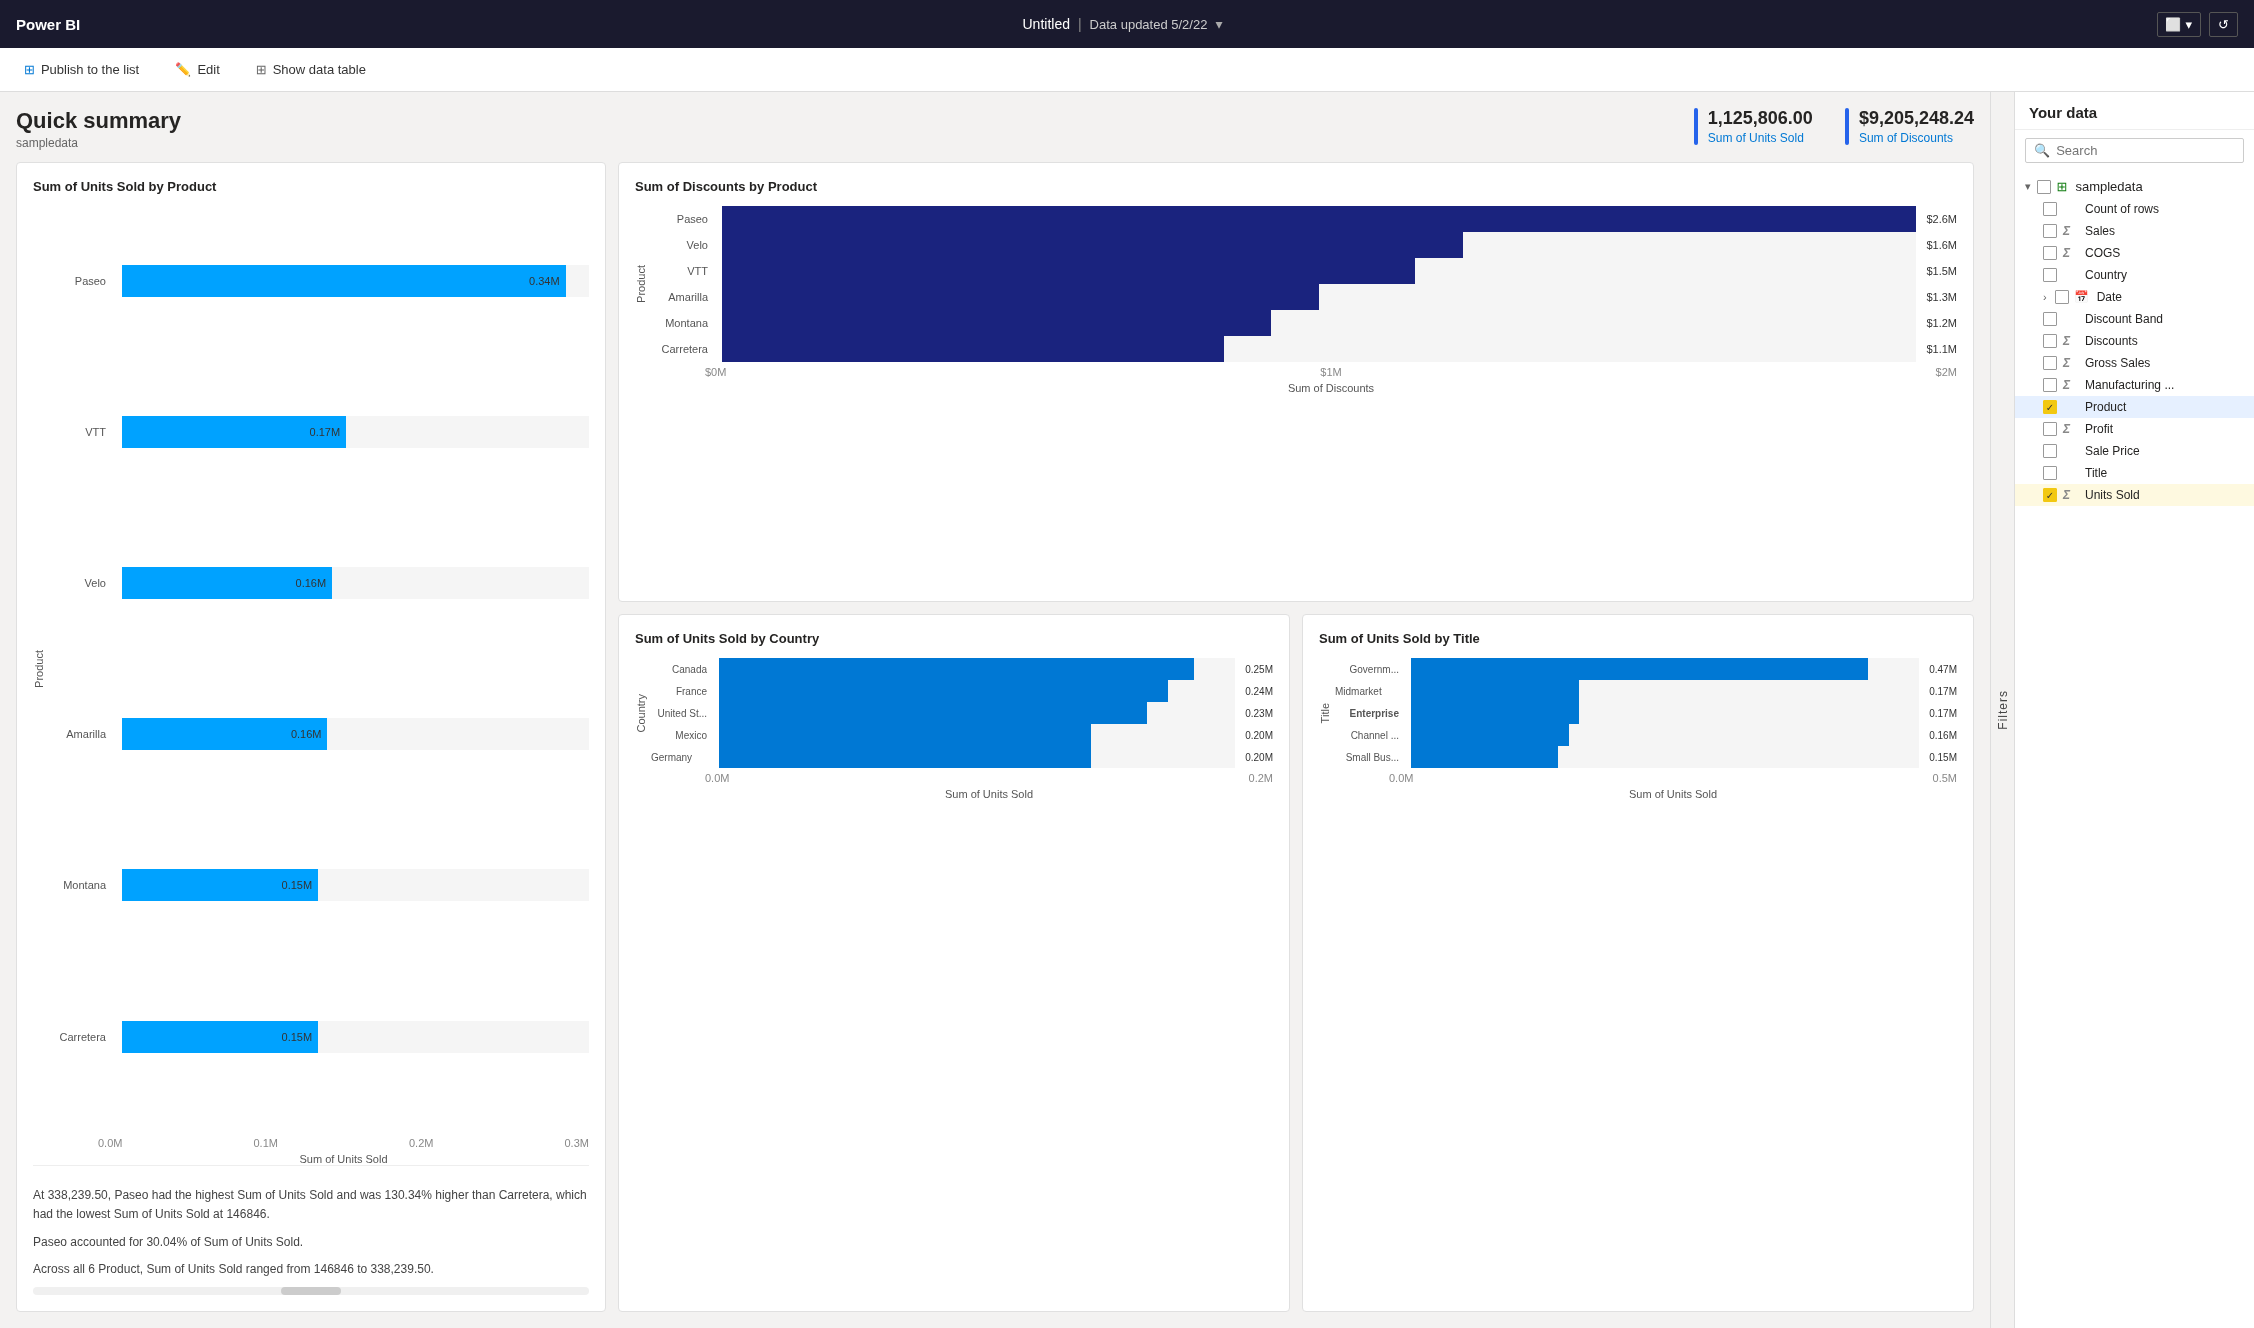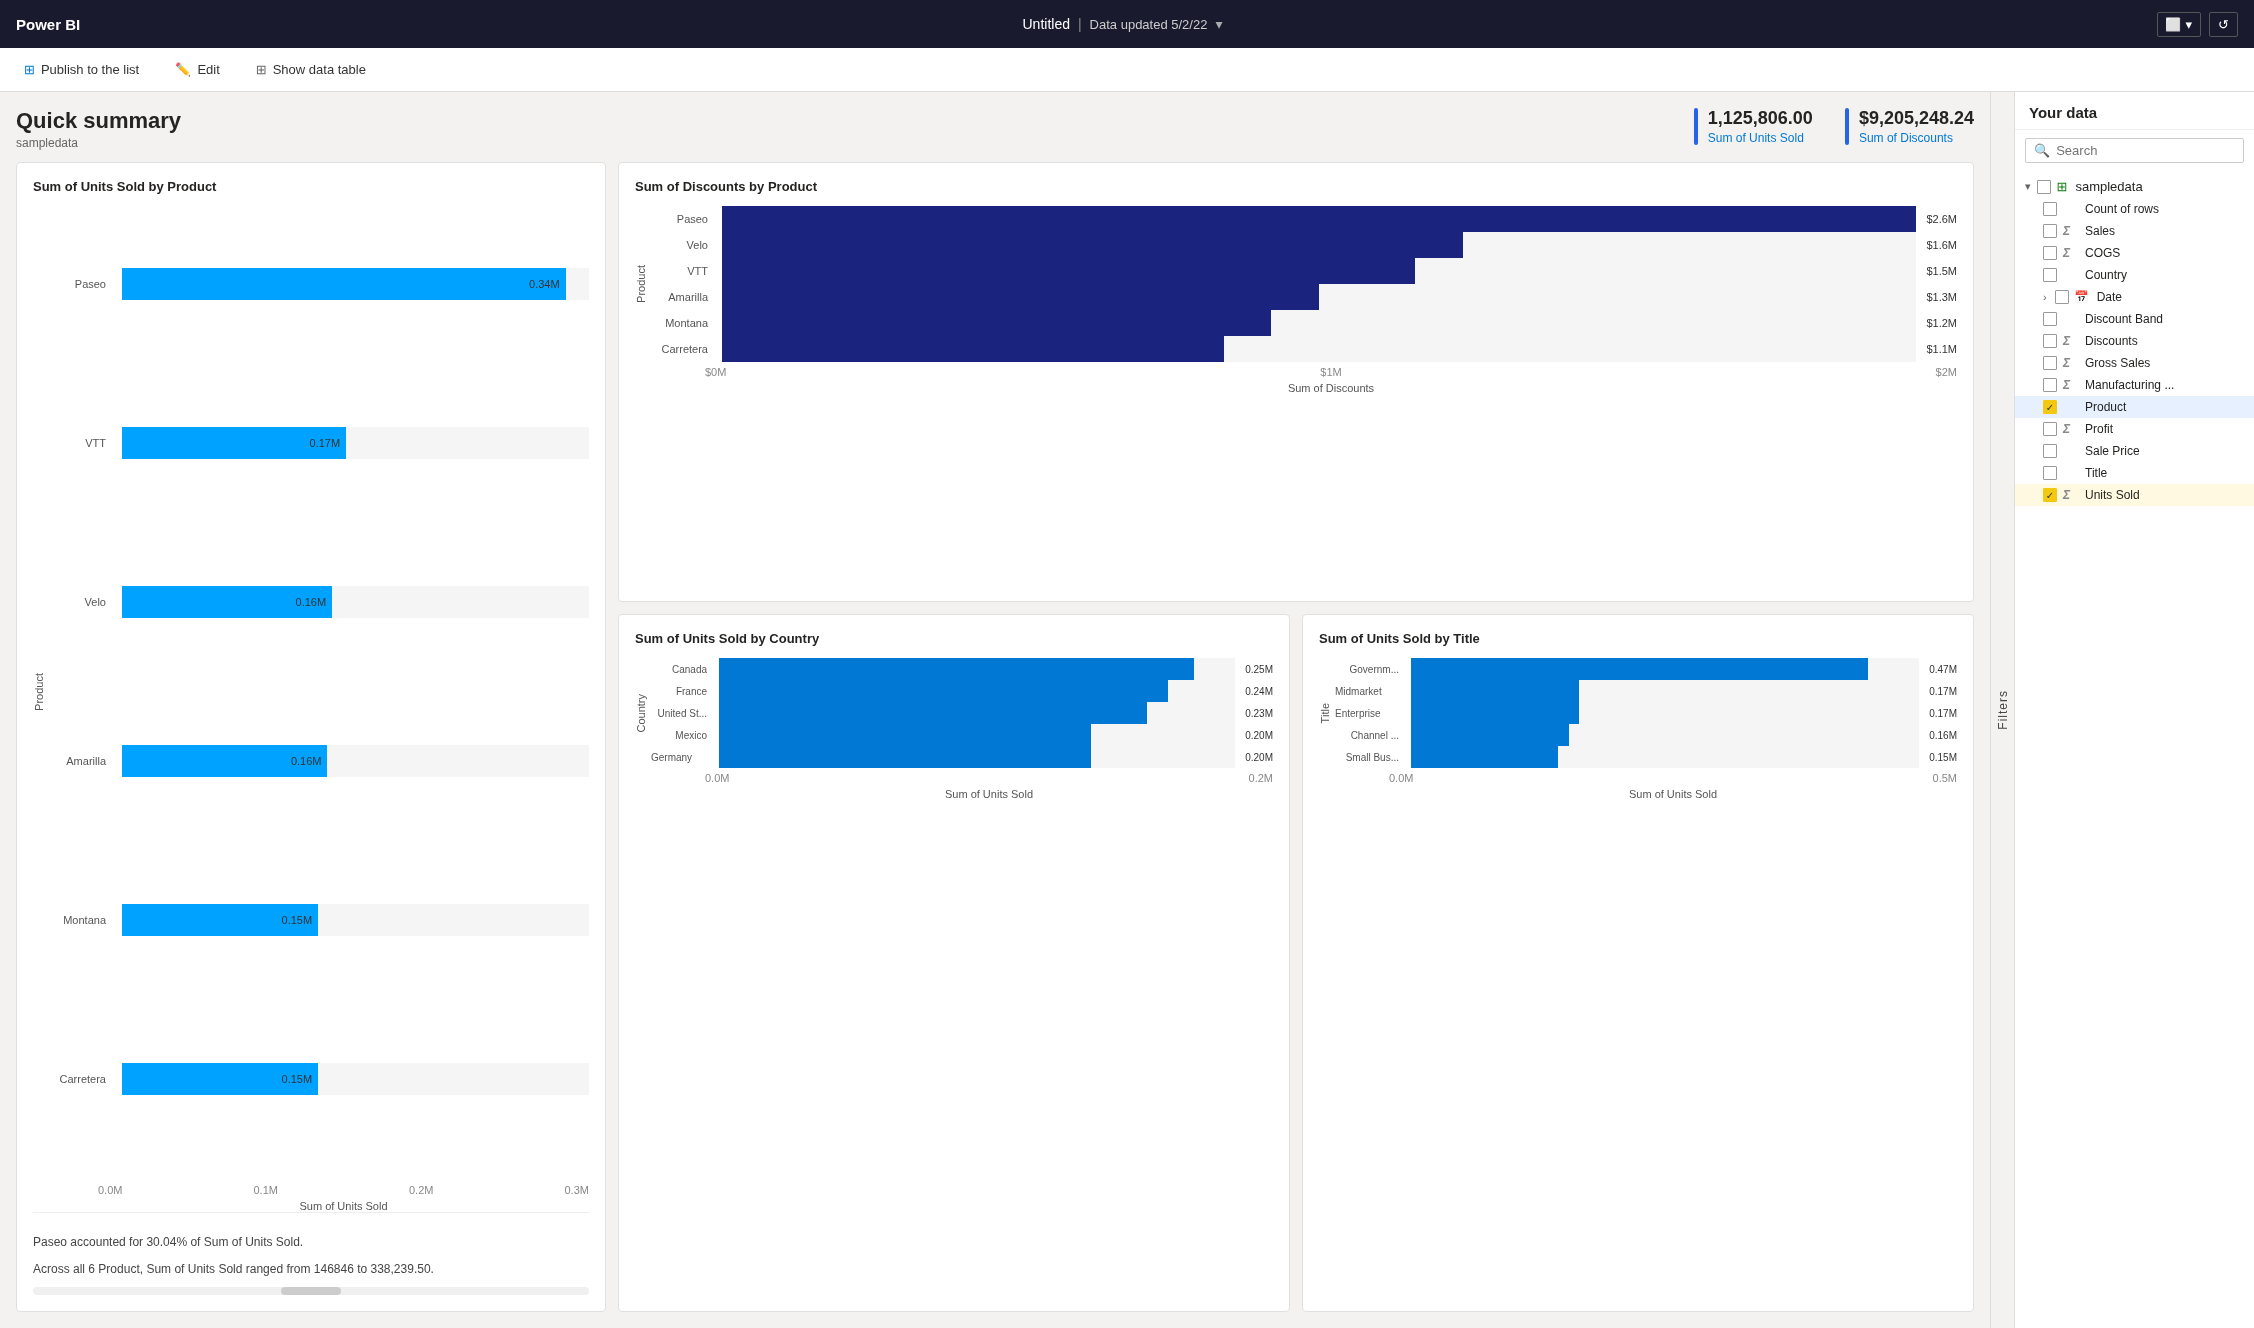--- a/index.html
+++ b/index.html
@@ -234,20 +234,21 @@
           <div class="bar-x-axis">
             <span>0.0M</span>
             <span>0.1M</span>
             <span>0.2M</span>
             <span>0.3M</span>
           </div>
           <div class="x-axis-label">Sum of Units Sold</div>
         </div>
 
         <div style="margin-top:auto; padding-top:12px; border-top: 1px solid #eee;">
+          <p class="insight-text">At 338,239.50, Paseo had the highest Sum of Units Sold and was 130.34% higher than Carretera, which had the lowest Sum of Units Sold at 146846.</p>
           <p class="insight-text" style="margin-top:8px;">Paseo accounted for 30.04% of Sum of Units Sold.</p>
           <p class="insight-text" style="margin-top:8px;">Across all 6 Product, Sum of Units Sold ranged from 146846 to 338,239.50.</p>
         </div>
 
         <div class="scroll-bar-area">
           <div class="scroll-thumb"></div>
         </div>
       </div>
 
       <div class="chart-right-col">
@@ -384,21 +385,21 @@
                     <span style="font-size:10px; color:#333; margin-left:4px; white-space:nowrap;">0.47M</span>
                   </div>
                   <div class="h-bar-row">
                     <div style="width:70px; text-align:left; font-size:10px; color:#555; padding-right:6px;">Midmarket</div>
                     <div class="h-bar-track" style="flex:1; height:22px; background:#f5f5f5;">
                       <div style="width:33%; height:100%; background:#0078d4;"></div>
                     </div>
                     <span style="font-size:10px; color:#333; margin-left:4px; white-space:nowrap;">0.17M</span>
                   </div>
                   <div class="h-bar-row">
-                    <div style="width:70px; font-size:10px; color:#555; padding-right:6px;">Enterprise</div>
+                    <div style="width:70px; text-align:right; font-size:10px; color:#555; padding-right:6px;font-weight:bold;">Enterprise</div>
                     <div class="h-bar-track" style="flex:1; height:22px; background:#f5f5f5;">
                       <div style="width:33%; height:100%; background:#0078d4;"></div>
                     </div>
                     <span style="font-size:10px; color:#333; margin-left:4px; white-space:nowrap;">0.17M</span>
                   </div>
                   <div class="h-bar-row">
                     <div style="width:70px; text-align:right; font-size:10px; color:#555; padding-right:6px;">Channel ...</div>
                     <div class="h-bar-track" style="flex:1; height:22px; background:#f5f5f5;">
                       <div style="width:31%; height:100%; background:#0078d4;"></div>
                     </div>

